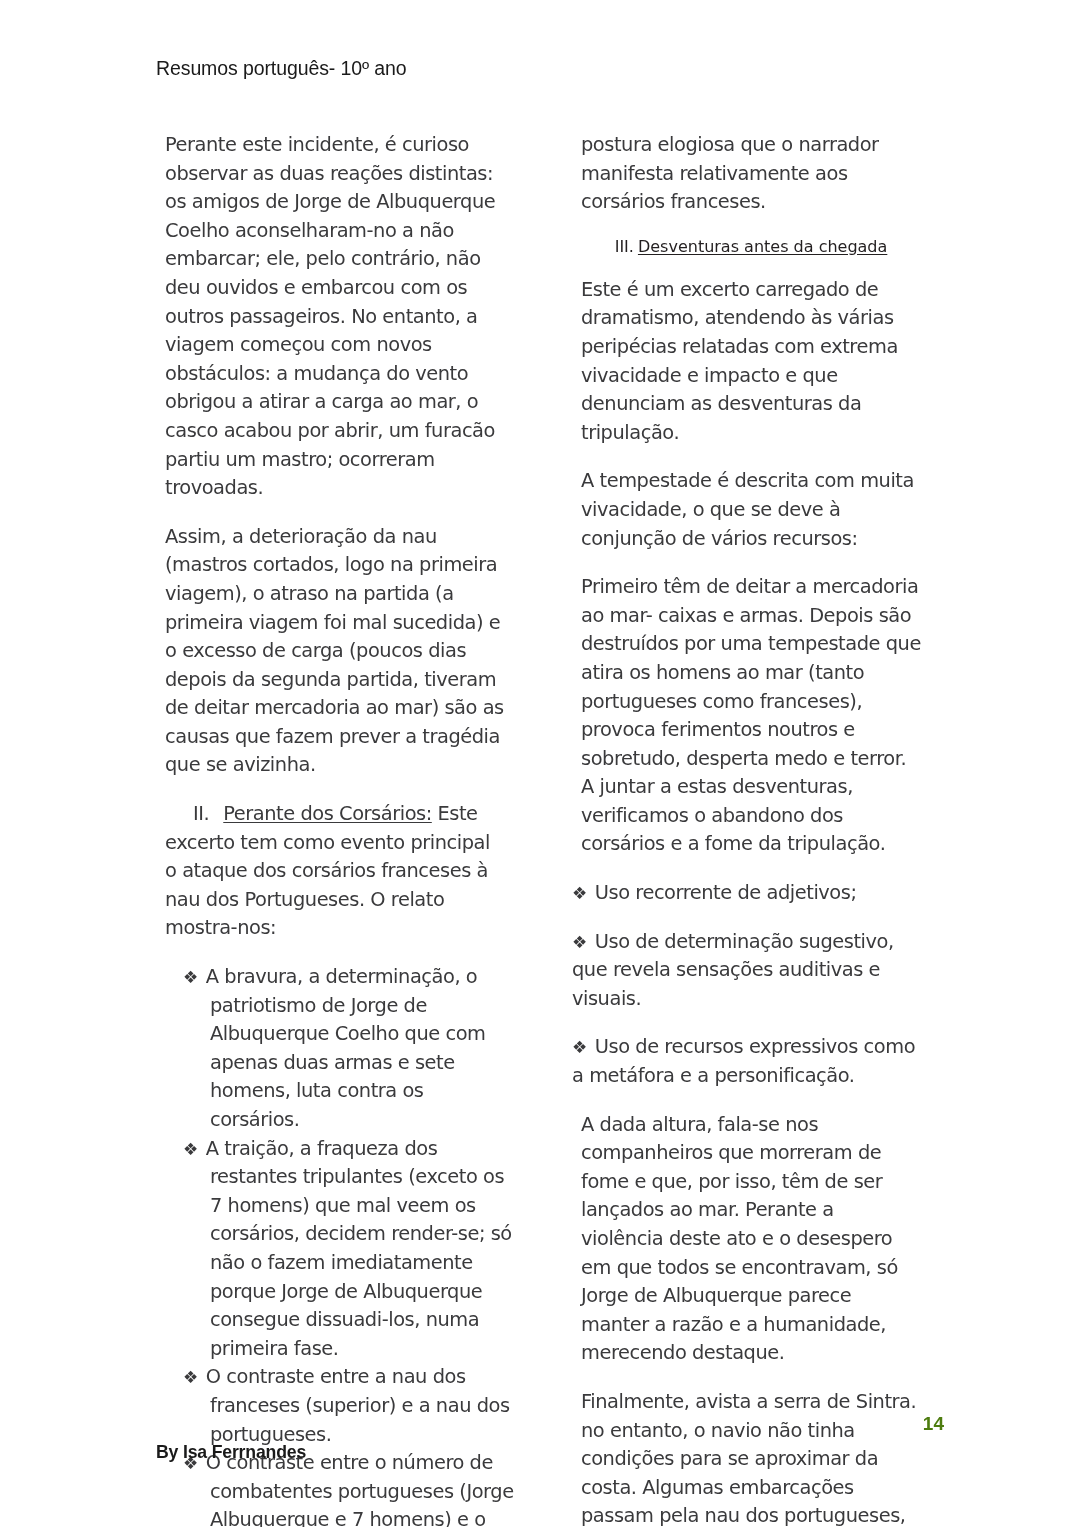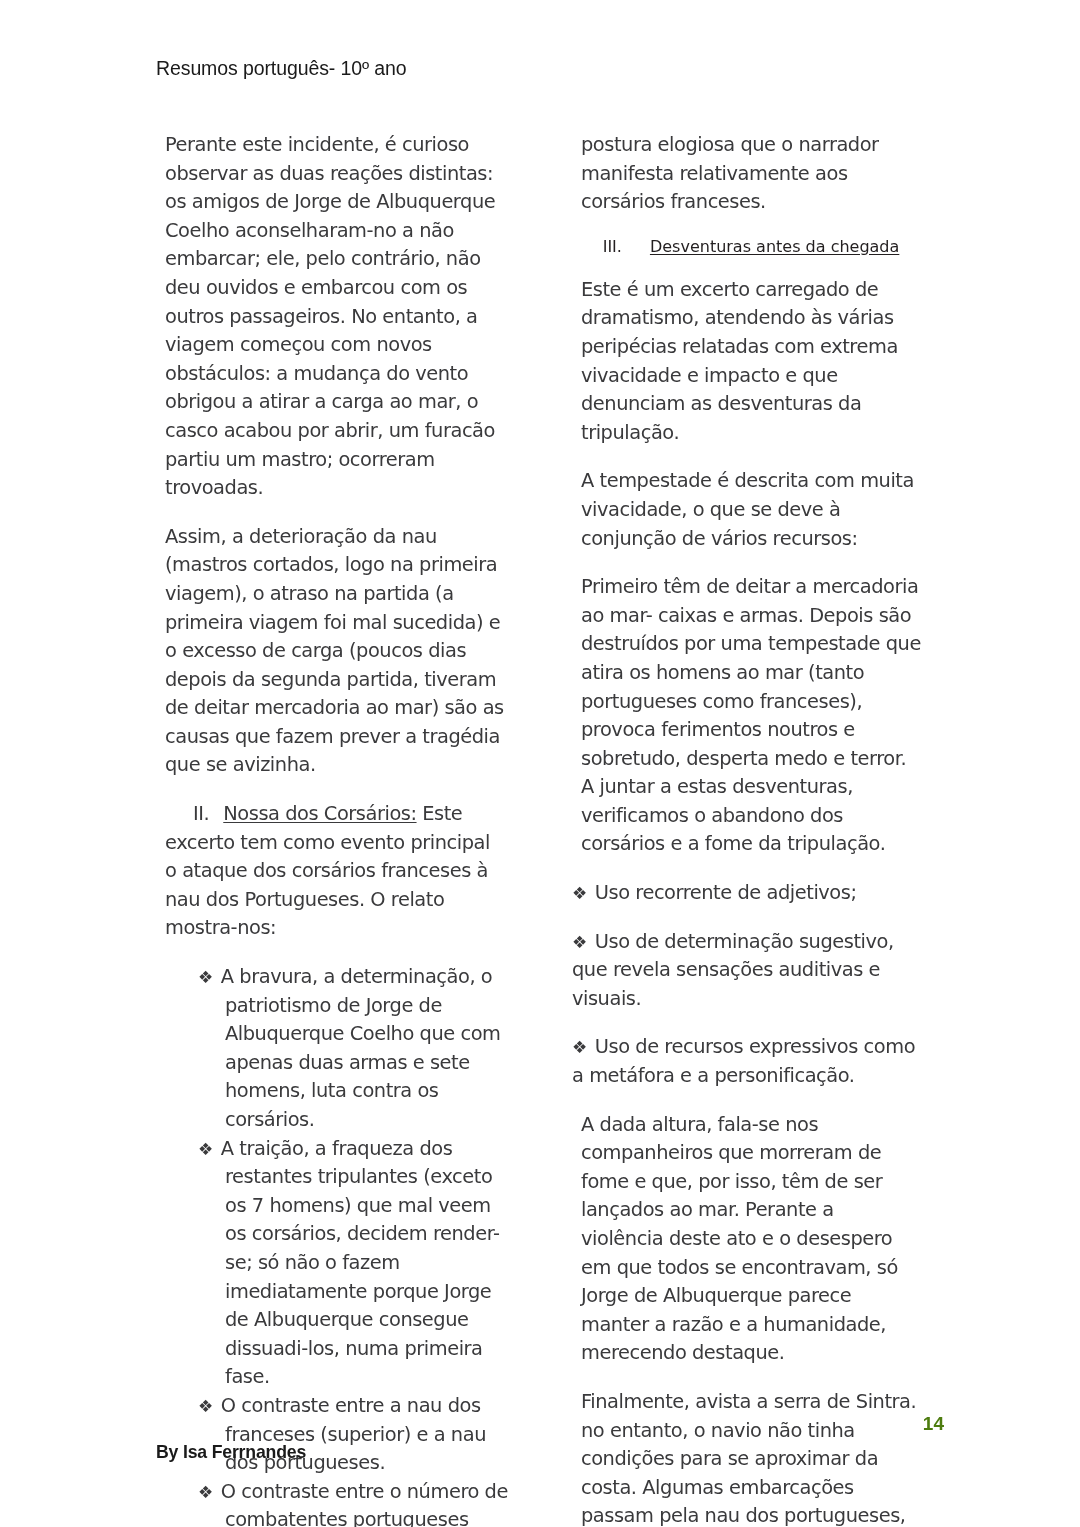--- a/index.html
+++ b/index.html
@@ -74,21 +74,21 @@
     margin-bottom: 0;
   }
 
   .heading-center {
     display: block;
     text-align: center;
     margin-bottom: 20px;
   }
   .heading-center .num {
     display: inline-block;
-    padding-right: 28px;
+    padding-right: 4px;
   }
   .heading-center .u {
     text-decoration: underline;
     text-underline-offset: 2px;
     margin-top: 16px;
   }
 
   
   p.roman-para {
     text-indent: 28px;
@@ -109,21 +109,21 @@
   }
   ul.bullets li {
     position: relative;
     padding-left: 0;
     margin: 0;
   }
   
   ul.bullets.indented li {
     padding-left: 27px;
     text-indent: -27px;
-    margin-left: 42px;
+    margin-left: 27px;
   }
   ul.bullets.indented li .bchar {
     padding-right: 8px;
   }
   
   ul.bullets.spaced li {
     margin-bottom: 20px;
   }
   ul.bullets.spaced li .bchar {
     padding-right: 8px;
@@ -164,21 +164,21 @@
   <div class="doc-header">Resumos português- 10º ano</div>
 
   <div class="columns">
 
     <div class="col">
 
       <p>Perante este incidente, é curioso observar as duas reações distintas: os amigos de Jorge de Albuquerque Coelho aconselharam-no a não embarcar; ele, pelo contrário, não deu ouvidos e embarcou com os outros passageiros. No entanto, a viagem começou com novos obstáculos: a mudança do vento obrigou a atirar a carga ao mar, o casco acabou por abrir, um furacão partiu um mastro; ocorreram trovoadas.</p>
 
       <p>Assim, a deterioração da nau (mastros cortados, logo na primeira viagem), o atraso na partida (a primeira viagem foi mal sucedida) e o excesso de carga (poucos dias depois da segunda partida, tiveram de deitar mercadoria ao mar) são as causas que fazem prever a tragédia que se avizinha.</p>
 
-      <p class="roman-para"><span class="rn">II.</span><span class="u">Nossa dos Corsários:</span><span> Este excerto tem como evento principal o ataque dos corsários franceses à nau dos Portugueses. O relato mostra-nos:</span></p>
+      <p class="roman-para"><span class="rn">II.</span><span class="u">Perante dos Corsários:</span><span> Este excerto tem como evento principal o ataque dos corsários franceses à nau dos Portugueses. O relato mostra-nos:</span></p>
 
       <ul class="bullets indented">
         <li><span class="bchar">❖</span><span>A bravura, a determinação, o patriotismo de Jorge de Albuquerque Coelho que com apenas duas armas e sete homens, luta contra os corsários.</span></li>
         <li><span class="bchar">❖</span><span>A traição, a fraqueza dos restantes tripulantes (exceto os 7 homens) que mal veem os corsários, decidem render-se; só não o fazem imediatamente porque Jorge de Albuquerque consegue dissuadi-los, numa primeira fase.</span></li>
         <li><span class="bchar">❖</span><span>O contraste entre a nau dos franceses (superior) e a nau dos portugueses.</span></li>
         <li><span class="bchar">❖</span><span>O contraste entre o número de combatentes portugueses (Jorge Albuquerque e 7 homens) e o número de combatentes franceses (seis dezenas).</span></li>
         <li></li>
       </ul>
 
     </div>

